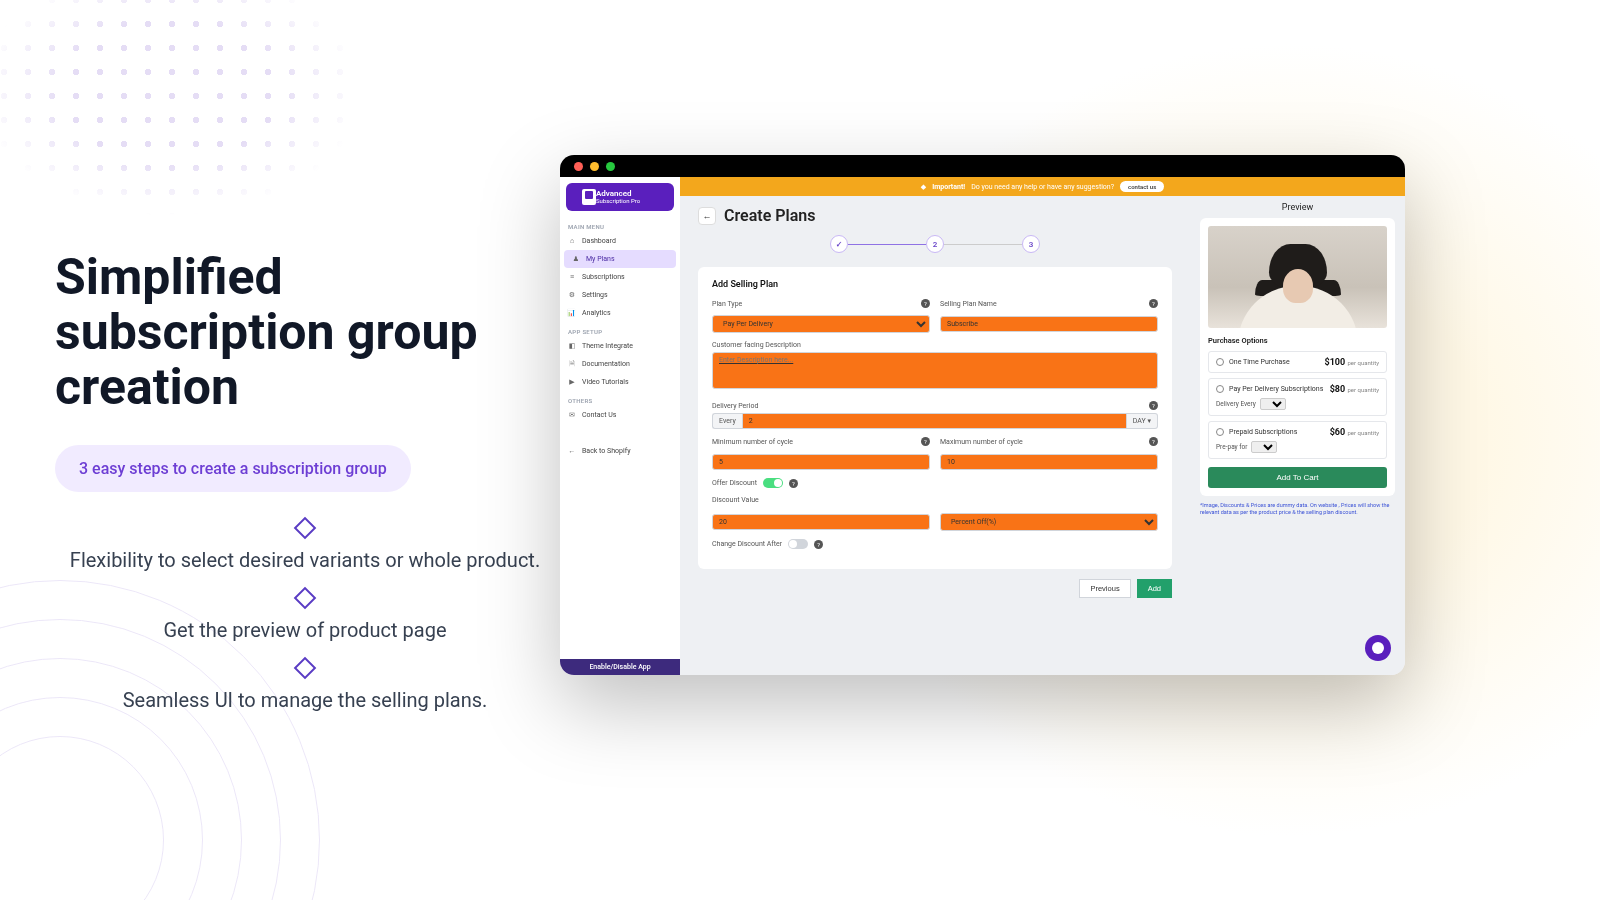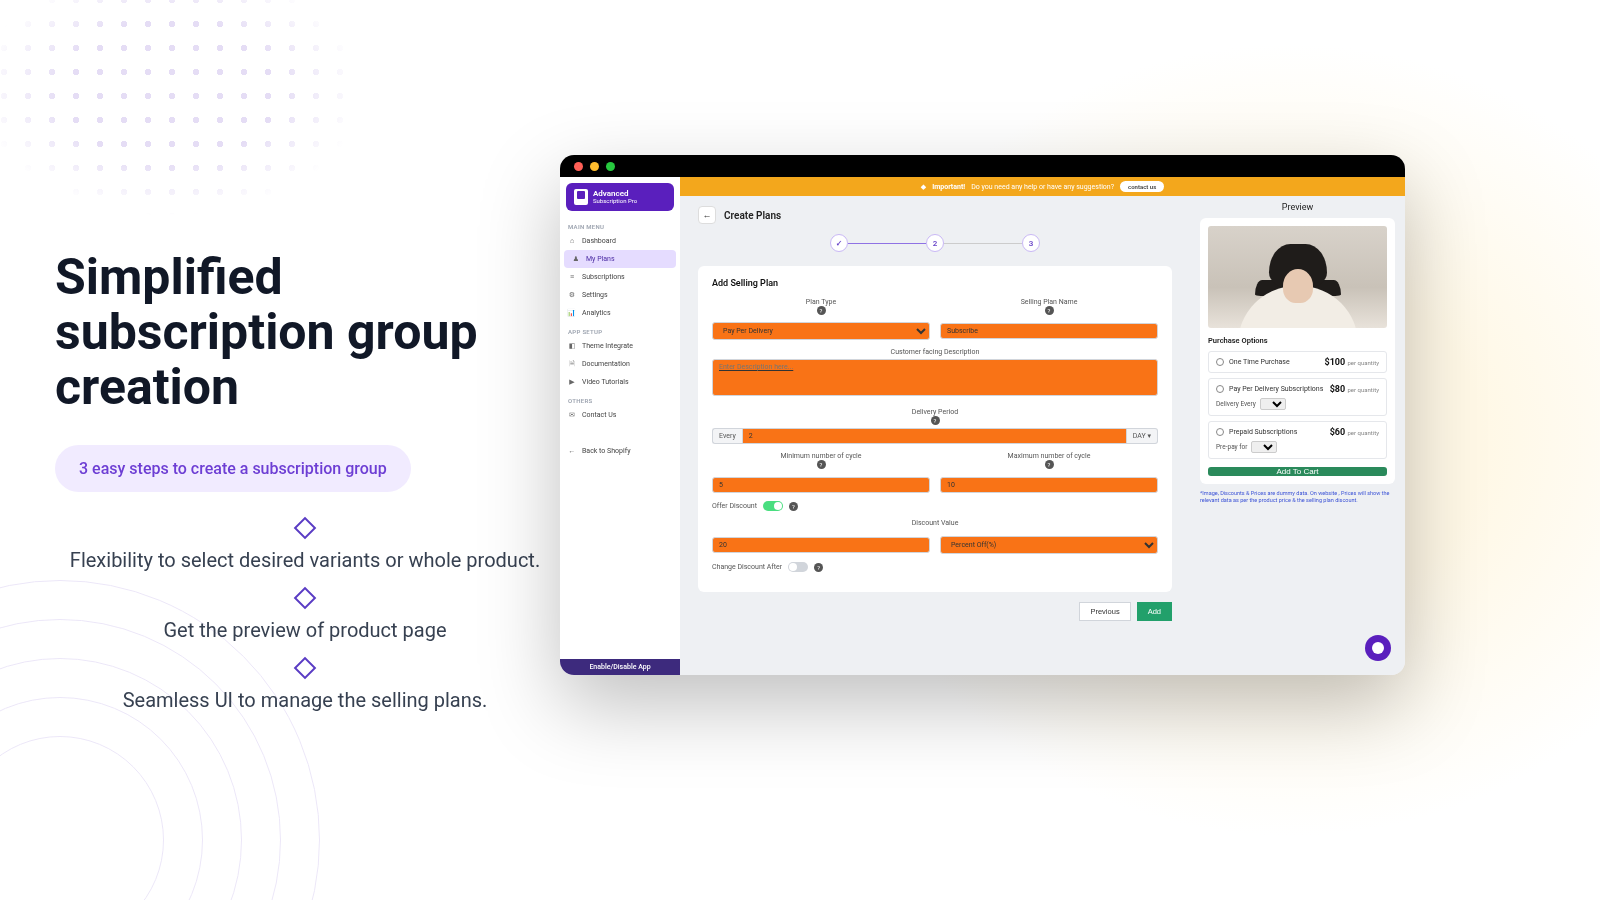--- a/index.html
+++ b/index.html
@@ -28,21 +28,21 @@
 
 .appwin { position: absolute; left: 560px; top: 155px; width: 845px; height: 520px; border-radius: 14px; overflow: hidden; box-shadow: 0 30px 80px rgba(0,0,0,0.25); z-index: 3; background: #f4f4f7; }
 .titlebar { height: 22px; background: #000; display: flex; align-items: center; padding-left: 14px; gap: 7px; }
 .dot { width: 9px; height: 9px; border-radius: 50%; }
 .dot.r { background: #ff5f56; } .dot.y { background: #ffbd2e; } .dot.g { background: #27c93f; }
 
 .appbody { display: flex; height: calc(100% - 22px); }
 
 
 .sidebar { width: 120px; background: #fff; display: flex; flex-direction: column; font-size: 7px; color: #444; position: relative; }
-.logo { margin: 6px; padding: 6px 8px; background: #5a1fbd; border-radius: 6px; color: #fff; display: flex; align-items: center; gap: 5px; }
+.logo { margin: 6px; padding: 6px 16px; background: #5a1fbd; border-radius: 6px; color: #fff; display: flex; align-items: center; }
 .logo-icon { width: 14px; height: 16px; background: #fff; border-radius: 2px; position: relative; }
 .logo-icon::after { content: ''; position: absolute; inset: 2px 3px 6px 3px; background: #5a1fbd; border-radius: 1px; }
 .logo-text { font-size: 8px; line-height: 1; font-weight: 600; }
 .logo-text small { display: block; font-size: 6px; font-weight: 400; }
 .menu-section { padding: 6px 8px 2px; font-size: 6px; letter-spacing: 0.3px; color: #9ca3af; font-weight: 600; }
 .menu-item { display: flex; align-items: center; gap: 6px; padding: 5px 8px; cursor: pointer; }
 .menu-item.active { background: #e5dcff; color: #4b2ba3; border-radius: 4px; margin: 0 4px; }
 .menu-item .mi-icon { width: 8px; height: 8px; display: flex; align-items: center; justify-content: center; font-size: 7px; color: #666; }
 .sidebar-footer { margin-top: auto; background: #3d2a7d; color: #fff; text-align: center; padding: 4px; font-size: 7px; font-weight: 500; }
 
@@ -50,33 +50,33 @@
 .main { flex: 1; display: flex; flex-direction: column; background: #eef0f3; overflow: hidden; }
 .alert { background: #f3a71c; color: #fff; font-size: 7px; display: flex; align-items: center; justify-content: center; padding: 4px; gap: 6px; }
 .alert .contact { background: #fff; color: #444; padding: 2px 8px; border-radius: 10px; font-size: 6px; font-weight: 600; }
 
 .content-row { display: flex; flex: 1; overflow: hidden; }
 .form-col { flex: 1; padding: 10px 18px; overflow: hidden; }
 .preview-col { width: 215px; padding: 6px 10px 10px; font-size: 7px; }
 
 .page-head { display: flex; align-items: center; gap: 8px; margin-bottom: 10px; }
 .back-btn { width: 18px; height: 18px; background: #fff; border: 1px solid #ddd; border-radius: 4px; display: flex; align-items: center; justify-content: center; font-size: 9px; color: #333; }
-.page-title { font-size: 10px; font-weight: 600; color: #222; }
+.page-title { font-size: 16px; font-weight: 600; color: #222; }
 
 .stepper { display: flex; align-items: center; justify-content: center; gap: 0; margin: 10px 0 14px; }
 .step { width: 18px; height: 18px; border-radius: 50%; background: #fff; border: 1.5px solid #c9b8f5; color: #6a46c9; display: flex; align-items: center; justify-content: center; font-size: 8px; font-weight: 600; }
 .step.done { color: #6a46c9; }
 .step-line { width: 78px; height: 1px; background: #ccc; margin: 0; }
 .step-line.done { background: #8f72e4; }
 
 .card { background: #fff; border-radius: 6px; padding: 12px 14px; }
 .card h3 { font-size: 9px; font-weight: 600; color: #111; margin-bottom: 10px; }
 .form-row { display: flex; gap: 10px; margin-bottom: 8px; }
 .field { flex: 1; }
-.field label { display: flex; justify-content: space-between; align-items: center; font-size: 7px; color: #555; margin-bottom: 3px; flex-direction: column; }
+.field label { display: flex; justify-content: space-between; align-items: center; font-size: 7px; color: #555; margin-bottom: 3px; }
 .help { width: 9px; height: 9px; border-radius: 50%; background: #555; color: #fff; font-size: 6px; display: inline-flex; align-items: center; justify-content: center; }
 .field input, .field select, .field textarea { width: 100%; border: 1px solid #d1d5db; border-radius: 3px; padding: 3px 6px; font-size: 7px; color: #333; background: #f97316; font-family: inherit; }
 .field textarea { height: 37px; resize: none; text-decoration: underline; }
 .input-group { display: flex; }
 .input-group .prefix, .input-group .suffix { background: #f3f4f6; border: 1px solid #d1d5db; padding: 3px 6px; font-size: 7px; color: #555; }
 .input-group .prefix { border-right: none; border-radius: 3px 0 0 3px; }
 .input-group .suffix { border-left: none; border-radius: 0 3px 3px 0; }
 .input-group input { border-radius: 0; flex: 1; }
 .input-group input:first-child { border-radius: 3px 0 0 3px; }
 .input-group input:last-child { border-radius: 0 3px 3px 0; }
@@ -100,21 +100,21 @@
 .po-title { font-size: 7.5px; font-weight: 600; color: #222; margin-bottom: 6px; }
 .po-item { border: 1px solid #e5e7eb; border-radius: 3px; padding: 5px 7px; margin-bottom: 5px; }
 .po-head { display: flex; align-items: center; justify-content: space-between; }
 .po-head .left { display: flex; align-items: center; gap: 5px; }
 .radio { width: 8px; height: 8px; border: 1px solid #888; border-radius: 50%; }
 .po-name { font-size: 7px; color: #333; }
 .po-price { font-size: 9px; font-weight: 700; color: #111; }
 .po-price small { font-size: 6px; font-weight: 400; color: #888; }
 .po-sub { display: flex; align-items: center; gap: 4px; margin-top: 4px; font-size: 6.5px; color: #555; }
 .po-sub select { font-size: 6px; padding: 1px 2px; border: 1px solid #ccc; border-radius: 2px; }
-.add-cart { width: 100%; background: #2a8a5b; color: #fff; border: none; font-size: 8px; border-radius: 3px; margin-top: 3px; cursor: pointer; }
+.add-cart { width: 100%; background: #2a8a5b; color: #fff; border: none; padding: 6px; font-size: 8px; border-radius: 3px; margin-top: 3px; cursor: pointer; }
 .disclaimer { font-size: 5.5px; color: #3b52d6; margin-top: 6px; line-height: 1.3; }
 
 .chat-fab { position: absolute; right: 14px; bottom: 14px; width: 26px; height: 26px; border-radius: 50%; background: #5a1fbd; display: flex; align-items: center; justify-content: center; }
 .chat-fab::after { content: ''; width: 12px; height: 12px; border-radius: 50%; background: #fff; }
 </style>
 </head>
 <body>
 
 <div class="bg-dots"></div>
 <div class="bg-yellow"></div>

